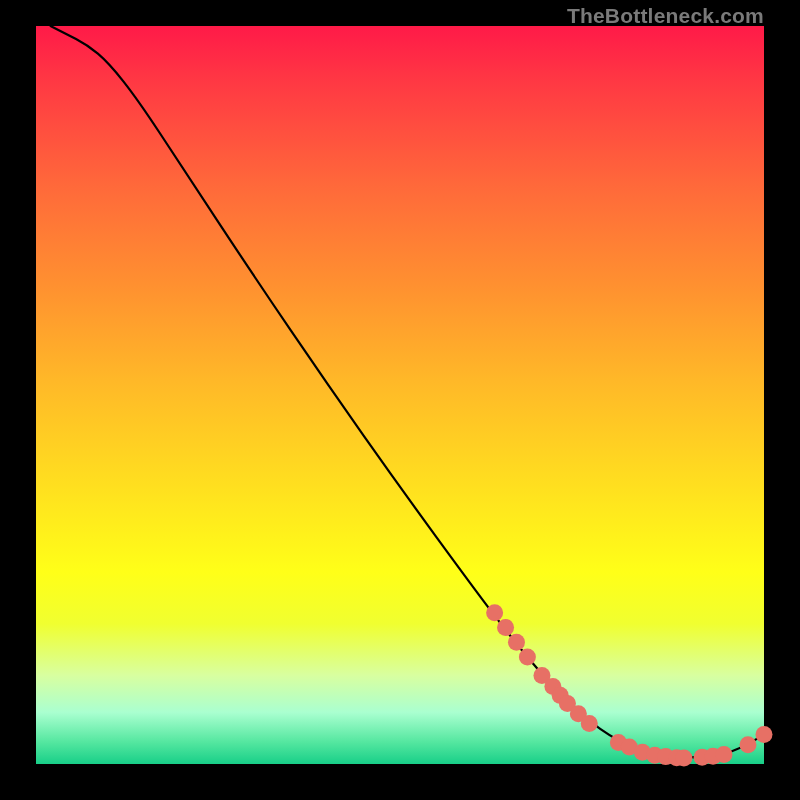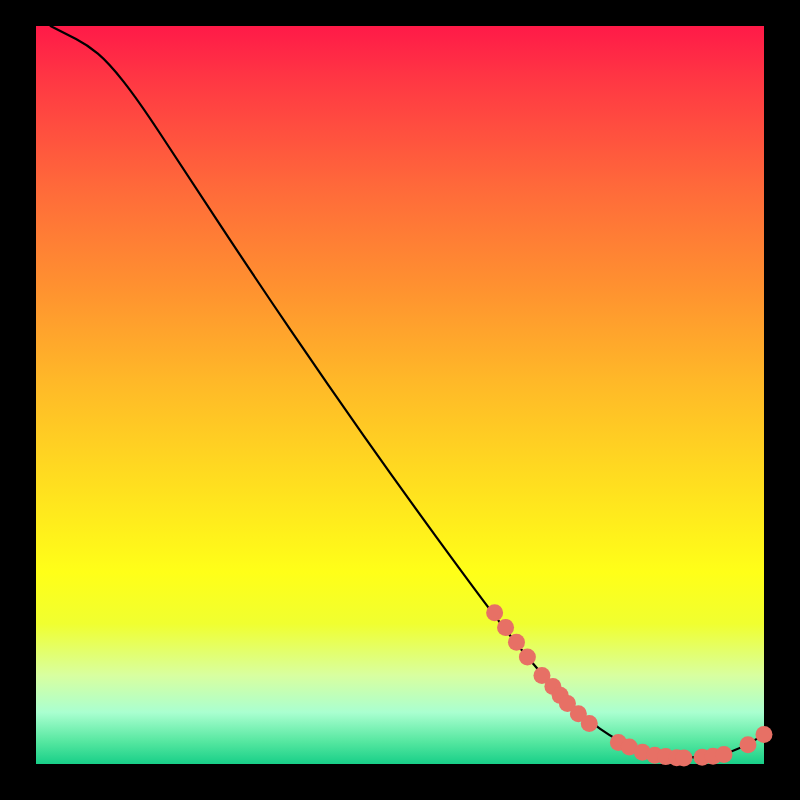--- a/index.html
+++ b/index.html
@@ -55,20 +55,21 @@
     top: 0;
     width: 728px;
     height: 738px;
     overflow: visible;
   }
 </style>
 </head>
 <body>
 
 <div class="frame">
+  <div class="attribution">TheBottleneck.com</div>
   <div class="plot">
     <svg class="curve" viewBox="0 0 728 738">
       <path id="curve-path" fill="none" stroke="#000000" stroke-width="2.2" stroke-linecap="round" d="M 14.56 0.00 Q 14.56 0.00 21.84 3.69 Q 29.12 7.38 40.04 12.91 Q 50.96 18.45 61.88 27.67 Q 72.80 36.90 87.36 55.35 Q 101.92 73.80 123.76 107.01 Q 145.60 140.22 182.00 195.57 Q 218.40 250.92 254.80 304.43 Q 291.20 357.93 327.60 409.59 Q 364.00 461.25 400.40 511.06 Q 436.80 560.88 455.00 584.87 Q 473.20 608.85 491.40 630.99 Q 509.60 653.13 527.80 671.58 Q 546.00 690.03 564.20 702.95 Q 582.40 715.86 600.60 722.50 Q 618.80 729.14 637.00 730.62 Q 655.20 732.10 669.76 730.62 Q 684.32 729.14 695.24 725.45 Q 706.16 721.76 717.08 715.12 T 728.00 708.48"></path>
       <g id="markers">
           <circle cx="458.64" cy="586.71" r="8.5" fill="#e77065"></circle>
           <circle cx="469.56" cy="601.47" r="8.5" fill="#e77065"></circle>
           <circle cx="480.48" cy="616.23" r="8.5" fill="#e77065"></circle>
           <circle cx="491.40" cy="630.99" r="8.5" fill="#e77065"></circle>
           <circle cx="505.96" cy="649.44" r="8.5" fill="#e77065"></circle>
           <circle cx="516.88" cy="660.51" r="8.5" fill="#e77065"></circle>

